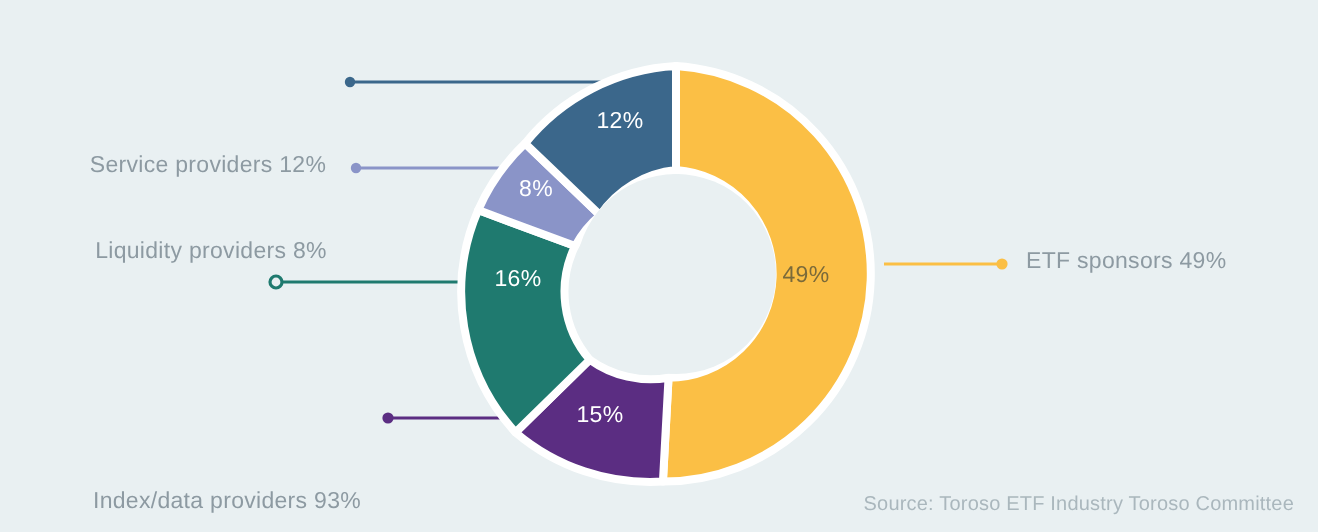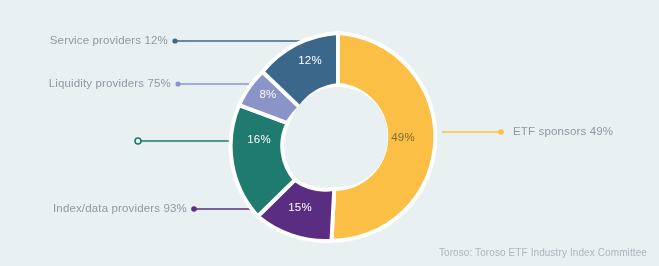--- a/index.html
+++ b/index.html
@@ -29,21 +29,21 @@
   }
   .callout-label {
     position: absolute;
     font-family: "Liberation Sans", sans-serif;
     font-size: 11.5px;
     color: #8d9aa2;
     white-space: nowrap;
     letter-spacing: 0.15px;
   }
   .callout-label.right { text-align: center; }
-  .callout-label.left  { text-align: right; }
+  .callout-label.left  { text-align: center; margin-top: 43px; }
   #source-note {
     position: absolute;
     right: 12px;
     bottom: 8px;
     font-family: "Liberation Sans", sans-serif;
     font-size: 10px;
     color: #aab7bd;
     letter-spacing: 0.1px;
     white-space: nowrap;
   }
@@ -120,22 +120,22 @@
       <text class="slice-value" x="259" y="143" text-anchor="middle" fill="#ffffff">16%</text>
 
       <text class="slice-value" x="268" y="98" text-anchor="middle" fill="#ffffff">8%</text>
 
       <text class="slice-value" x="310" y="64" text-anchor="middle" fill="#ffffff">12%</text>
     </g>
   </svg>
 
   <div class="callout-label left" style="left:40px; top:34px; width:128px;">Service providers 12%</div>
 
-  <div class="callout-label left" style="left:40px; top:77px; width:131px;">Liquidity providers 75%</div>
+  <div class="callout-label left" style="left:40px; top:77px; width:131px;">Liquidity providers 8%</div>
 
 
   <div class="callout-label left" style="left:40px; top:202px; width:147px;">Index/data providers 93%</div>
 
   <div class="callout-label right" style="left:513px; top:125px;">ETF sponsors 49%</div>
 
-  <div id="source-note">Toroso: Toroso ETF Industry Index Committee</div>
+  <div id="source-note">Source: Toroso ETF Industry Toroso Committee</div>
 
 </div>
 
 </body></html>

